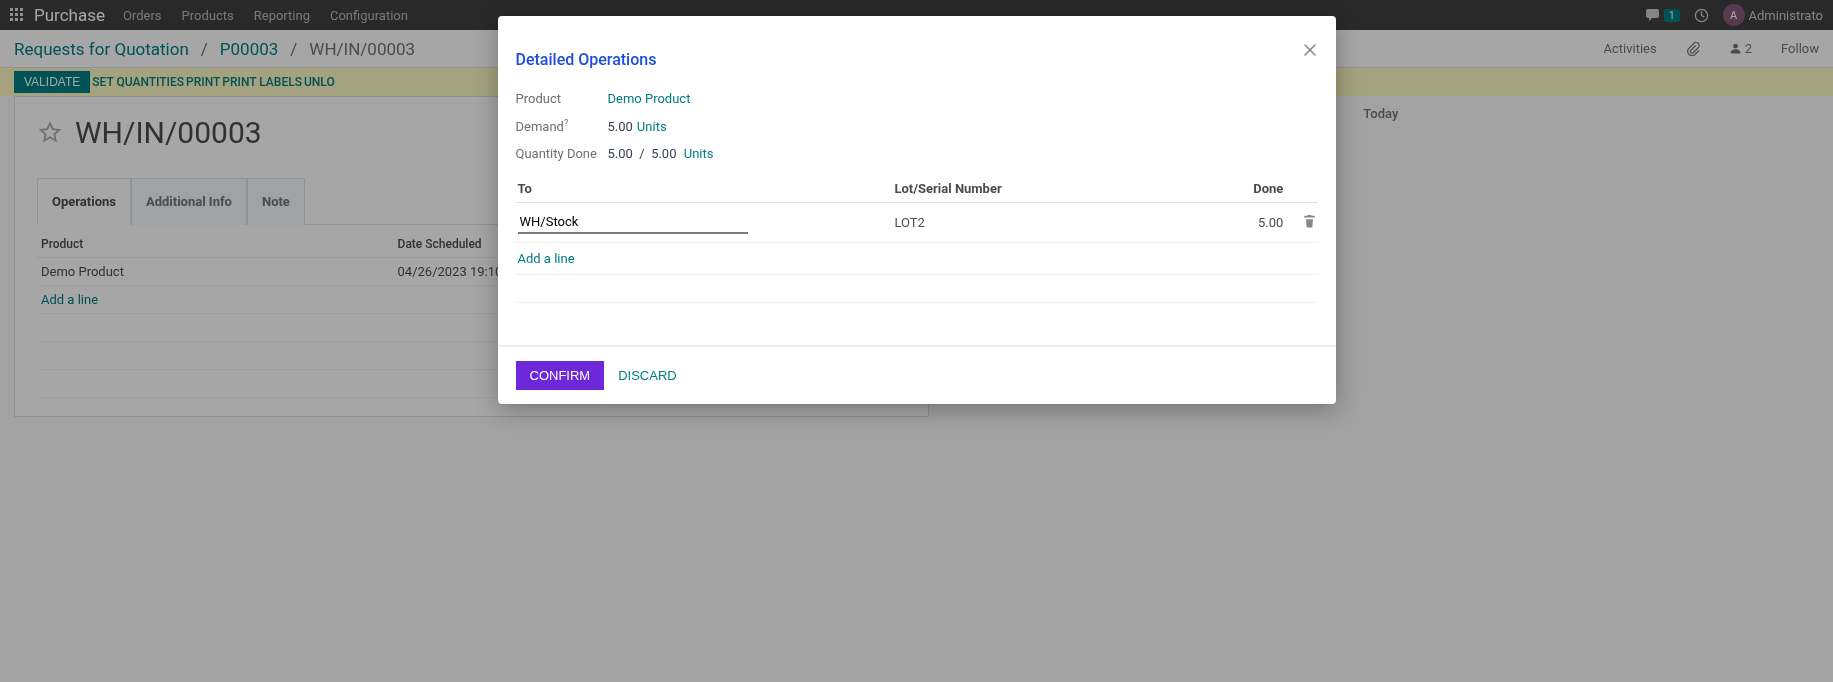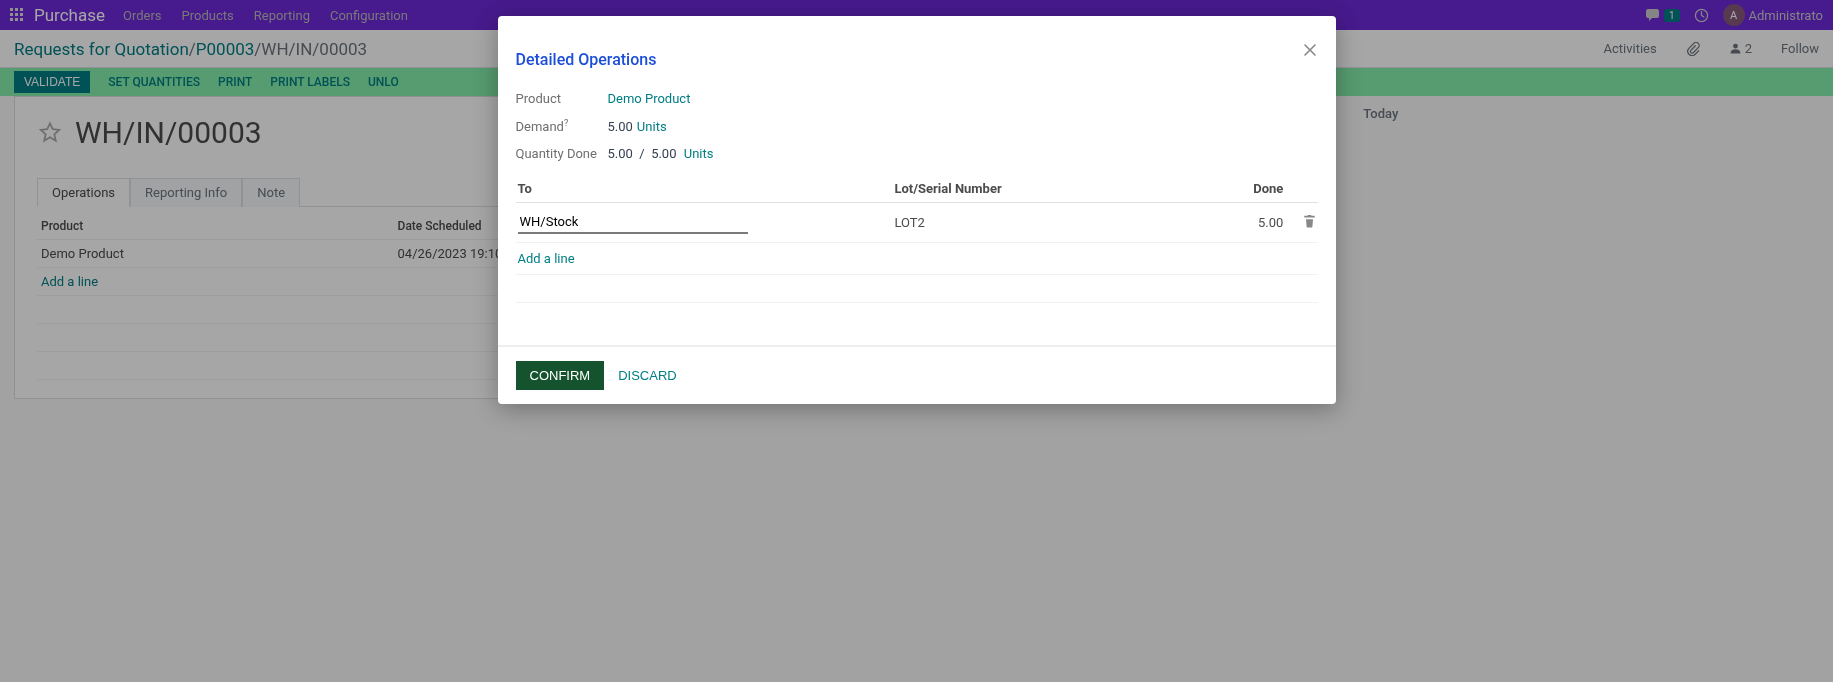--- a/index.html
+++ b/index.html
@@ -9,21 +9,21 @@
     color: #374151;
     background: #f9f9f9;
     overflow: hidden;
     width: 1833px;
     height: 682px;
     position: relative;
   }
 
   
   .topnav {
-    background: #6d28d9;
+    background: #404040;
     height: 30px;
     display: flex;
     align-items: center;
     padding: 0 10px;
     color: #ccc;
   }
   .apps-icon { display:inline-flex; margin-right:10px; color:#ddd;}
   .topnav .brand { color: #fff; font-size: 17px; font-weight: 400; margin-right: 18px;}
   .topnav .menu-item { color: #bbb; font-size: 13px; margin-right: 20px; cursor:pointer;}
   .topnav .spacer { flex:1; }
@@ -34,44 +34,44 @@
 
   
   .breadcrumb-bar {
     background:#fff;
     border-bottom:1px solid #dee2e6;
     height:38px;
     display:flex; align-items:center;
     padding: 0 14px;
     justify-content: space-between;
   }
-  .breadcrumb { font-size:17px; color:#017e84; display:flex; align-items:center; gap:0;}
+  .breadcrumb { font-size:17px; color:#017e84; display:flex; align-items:center; gap:12px;}
   .breadcrumb .sep { color:#6c757d;}
   .breadcrumb .current { color:#6c757d;}
   .bc-right { display:flex; align-items:center; gap:29px; font-size:13px; color:#6c757d;}
 
   
-  .action-bar { height:28px; padding:0 14px; display:flex; align-items:center; gap:18px; background:#86efac;}
+  .action-bar { height:28px; padding:0 14px; display:flex; align-items:center; gap:2px; background:#fef9c3;}
   .btn-primary { background:#017e84; color:#fff; border:none; padding:4px 10px; font-size:12px; font-weight:500; cursor:pointer;}
   .action-link { color:#017e84; font-size:12px; font-weight:500; cursor:pointer; text-transform:uppercase;}
 
   
   .content-wrap { display:flex; padding:0 14px; gap:14px; }
   .form-sheet {
     background:#fff; border:1px solid #ddd; flex:1; padding:18px 22px; max-width:970px;
   }
   .title-row { display:flex; align-items:center; gap:12px; }
   .star { color:#aaa; }
   .doc-title { font-size:30px; font-weight:400; color:#4c4c4c;}
   .field-row { display:flex; margin-top:12px;}
   .field-label { width:130px; color:#6f6f6f; font-size:13px;}
   .field-value { color:#4c4c4c;}
 
   .tabs { display:flex; margin-top:28px; border-bottom:1px solid #dee2e6;}
-  .tab { border:1px solid #dee2e6; border-bottom:none; padding:6px 14px; font-size:13px; color:#6c757d; cursor:pointer; background:#f8f9fa; margin-bottom:-1px;}
+  .tab { border:1px solid #dee2e6; border-bottom:none; padding:15px 14px; font-size:13px; color:#6c757d; cursor:pointer; background:#f8f9fa; margin-bottom:-1px;font-weight:bold;}
   .tab.active { background:#fff; color:#4c4c4c; border-bottom:1px solid #fff;}
 
   .tbl { width:100%; margin-top:6px; border-collapse:collapse;}
   .tbl th { text-align:left; font-weight:500; font-size:12px; color:#4c4c4c; padding:6px 4px; border-bottom:1px solid #eee;}
   .tbl td { font-size:13px; padding:6px 4px; border-bottom:1px solid #f3f3f3; color:#4c4c4c;}
   .add-line { color:#017e84; font-size:13px; cursor:pointer;}
 
   .side-panel { flex:1; padding:10px 4px; font-size:13px; color:#6c757d;}
   .side-panel .today { text-align:center; font-weight:500; color:#6c757d; margin-bottom:12px;}
   .side-panel .msg { text-align:right; }
@@ -101,21 +101,21 @@
   .modal-table { width:100%; border-collapse:collapse; margin-top:8px;}
   .modal-table th { text-align:left; font-weight:700; font-size:13px; color:#4c4c4c; padding:6px 2px; border-bottom:1px solid #dee2e6;}
   .modal-table th.right, .modal-table td.right { text-align:right;}
   .modal-table td { font-size:13px; padding:8px 2px; color:#4c4c4c; border-bottom:1px solid #f1f1f1; vertical-align:middle;}
   .to-input { border:none; border-bottom:2px solid #7c7b7c; font-size:13px; padding:3px 2px; width:230px; outline:none; font-family:inherit;}
   .trash { color:#888; cursor:pointer; margin-left:8px; display:inline-flex;}
   .modal-table tbody tr.blank td { height:28px; border-bottom:1px solid #f1f1f1;}
   .spacer-row td { height:28px; border-bottom:none !important; border-top:1px solid #eee; }
 
   .modal-footer { padding:14px 18px; display:flex; gap:14px; align-items:center; border-top:1px solid #eee;}
-  .btn-confirm { background:#14532d; color:#fff; border:none; padding:7px 14px; font-size:13px; font-weight:500; cursor:pointer;}
+  .btn-confirm { background:#6d28d9; color:#fff; border:none; padding:7px 14px; font-size:13px; font-weight:500; cursor:pointer;}
   .btn-discard { color:#017e84; background:none; border:none; font-size:13px; font-weight:500; cursor:pointer;}
 
   svg { display:block; }
 </style>
 </head>
 <body>
 
 <div class="topnav">
   <span class="apps-icon">
     <svg width="14" height="14" viewBox="0 0 14 14">
@@ -197,21 +197,21 @@
       <span class="star">
         <svg width="26" height="26" viewBox="0 0 24 24">
             <path fill="none" stroke="#aaa" stroke-width="1.6" d="m12 3 2.5 5.5 6 .6-4.5 4.1 1.3 5.9L12 16l-5.3 3.1 1.3-5.9L3.5 9.1l6-.6z"></path>
           </svg>
       </span>
       <span class="doc-title">WH/IN/00003</span>
     </div>
 
     <div class="tabs">
       <div class="tab active">Operations</div>
-      <div class="tab">Reporting Info</div>
+      <div class="tab">Additional Info</div>
       <div class="tab">Note</div>
     </div>
 
     <table class="tbl">
       <thead>
           <tr>
         <th>Product</th>
         <th>Date Scheduled</th>
       </tr>
         </thead>

